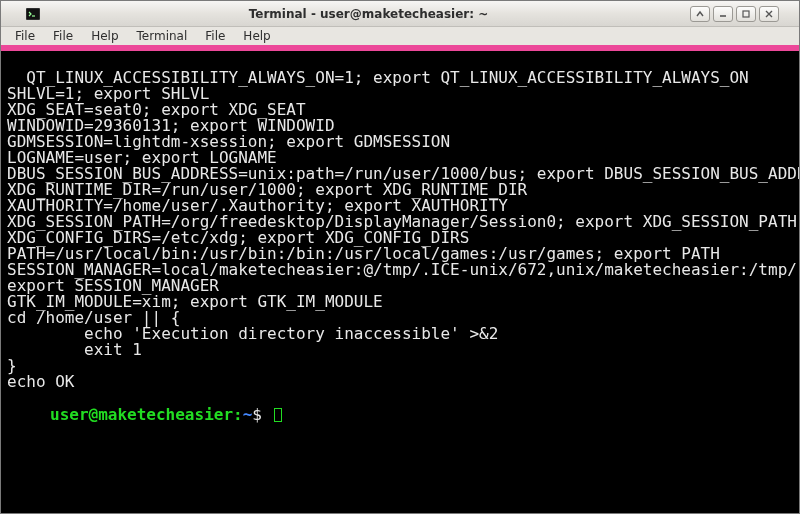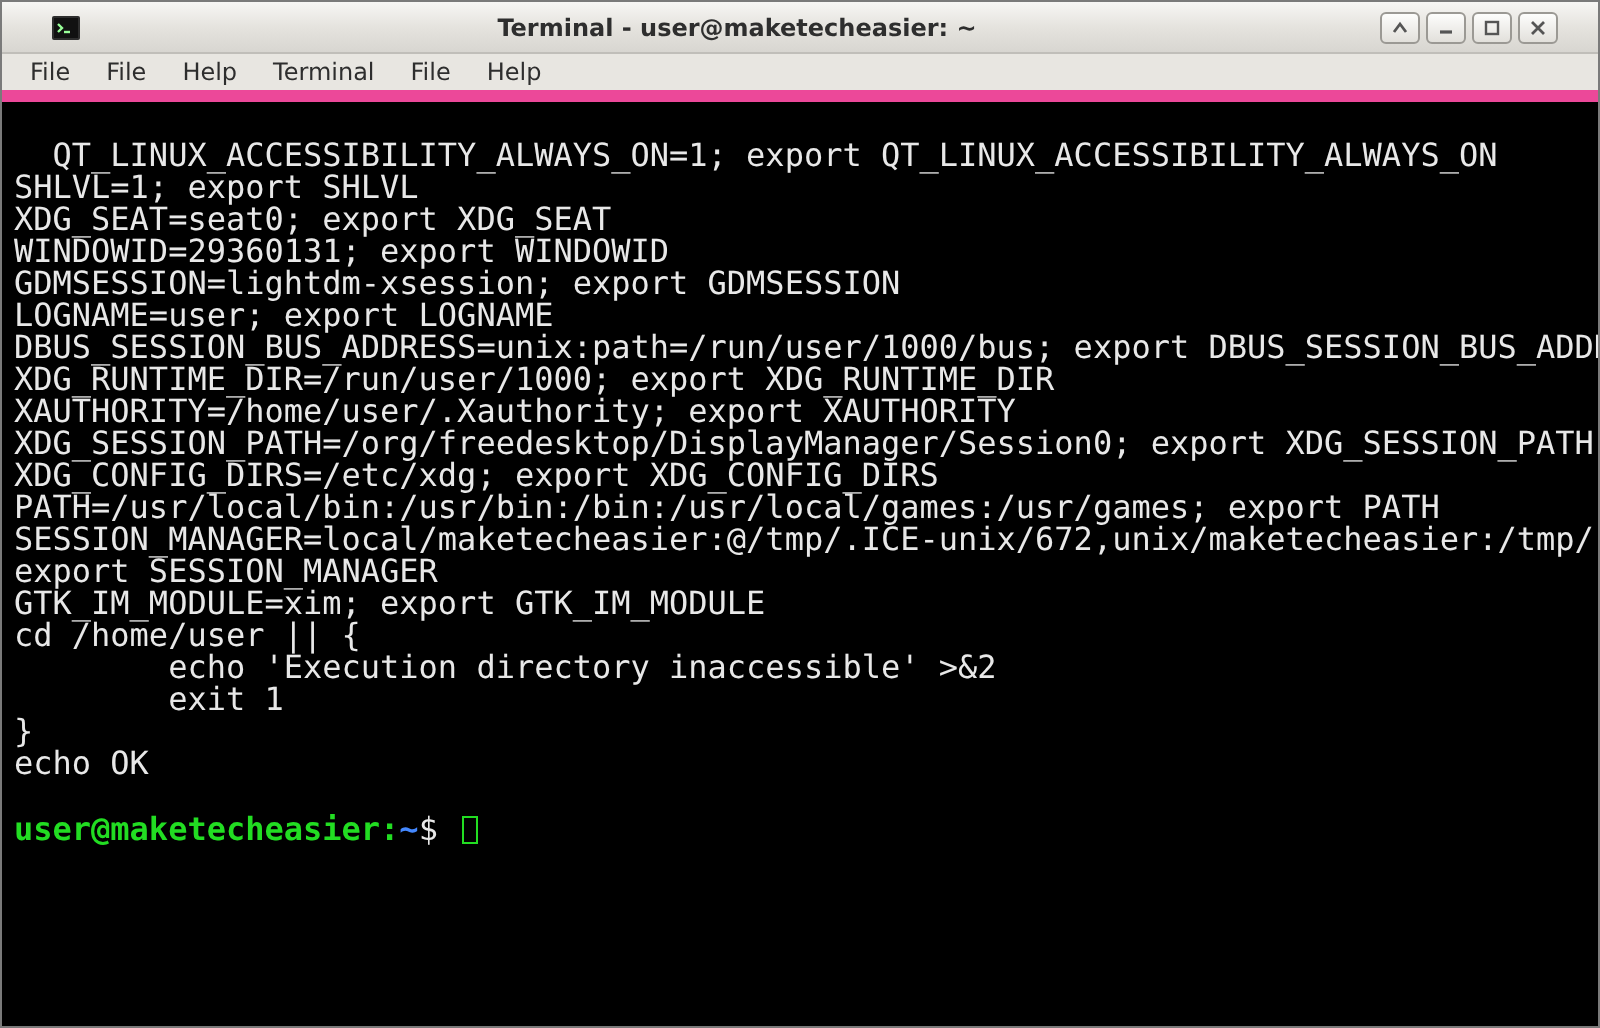--- a/index.html
+++ b/index.html
@@ -59,21 +59,21 @@
     height: calc(100% - 26px - 24px);
     background: #000;
     color: #e8e8e8;
     font-family: "DejaVu Sans Mono","Liberation Mono","Courier New",monospace;
     font-size: 16px;
     line-height: 16px;
     padding: 3px 6px 4px 6px;
     white-space: pre;
     overflow: hidden;
   }
-  .prompt-user { color: #22dd22; font-weight: bold; }
+  .prompt-user { color: #22dd22; font-weight: bold; margin-left: 43px; }
   .prompt-sep  { color: #22dd22; font-weight: bold; }
   .prompt-path { color: #4488ff; font-weight: bold; }
   .prompt-char { color: #e8e8e8; }
   .cursor {
     display: inline-block;
     width: 8px; height: 14px;
     border: 1px solid #22dd22;
     transform: translateY(2px);
     margin-left: 2px;
   }

